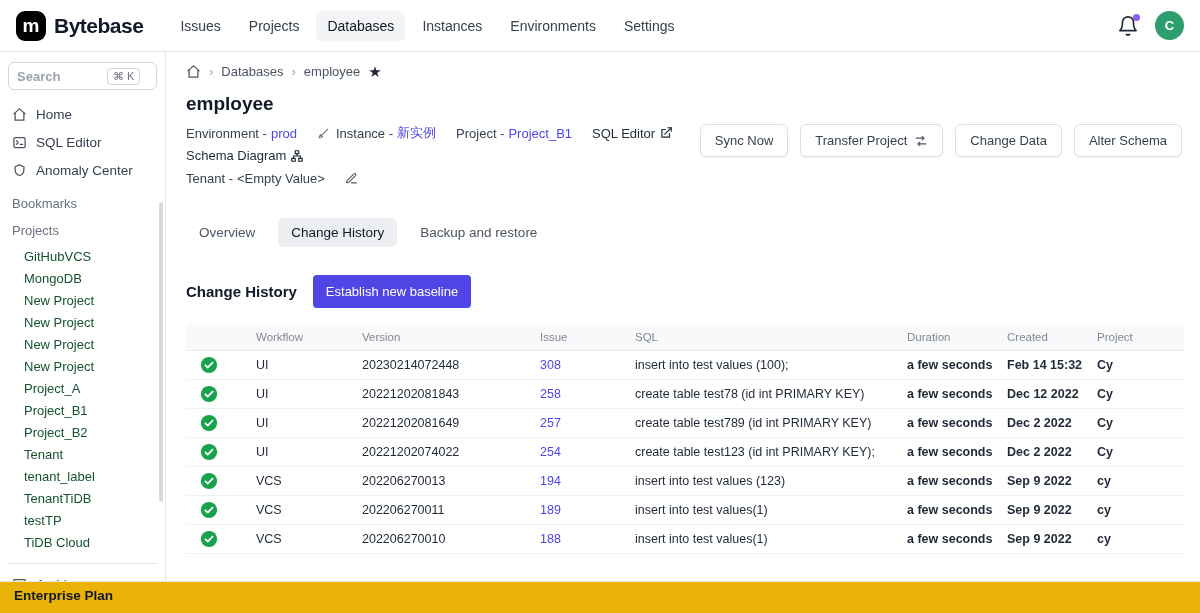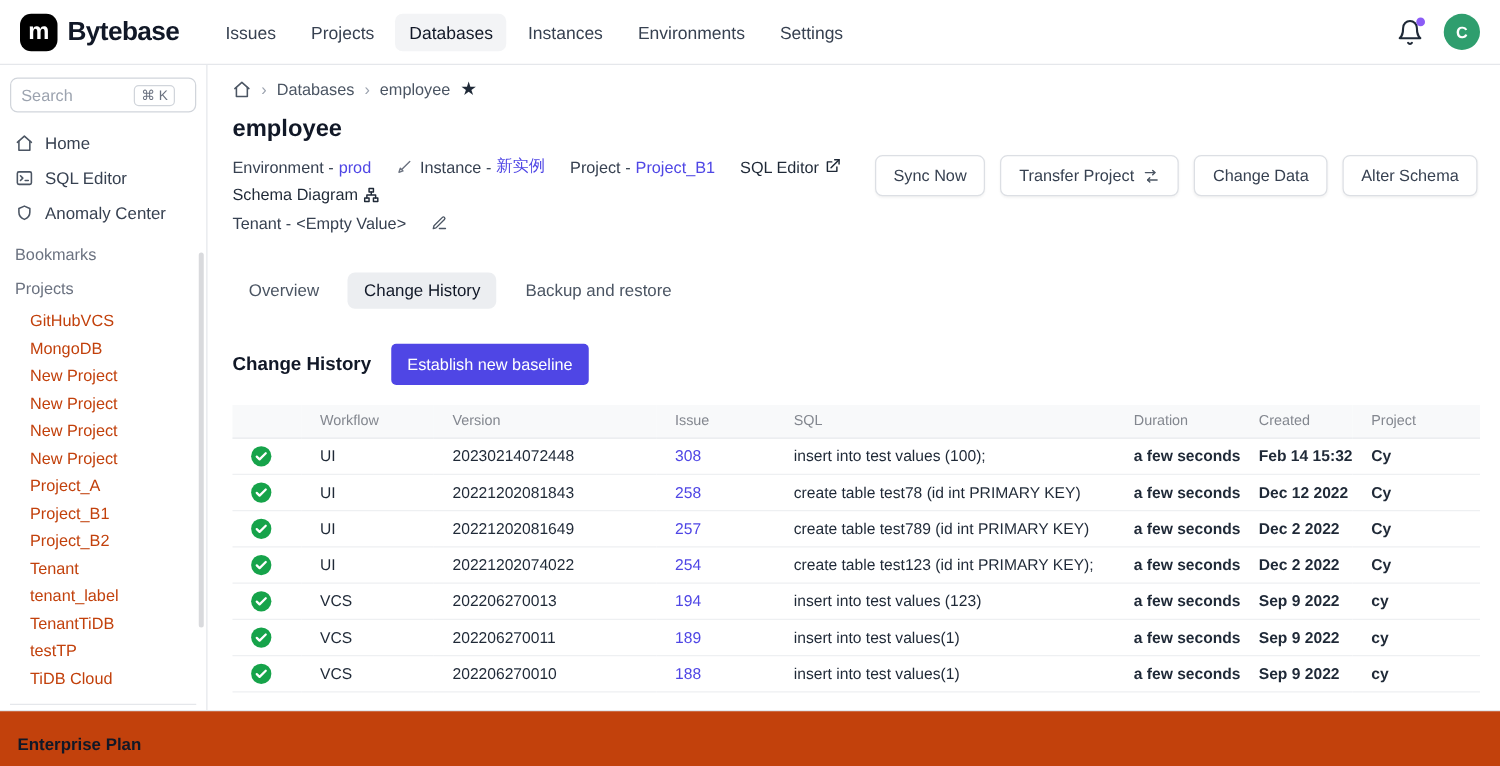--- a/index.html
+++ b/index.html
@@ -19,29 +19,29 @@
   .bell-dot { position:absolute; top:-1px; right:-1px; width:7px; height:7px; border-radius:50%; background:var(--notification,#8b5cf6); }
   .avatar { width:29px; height:29px; border-radius:50%; background:var(--avatar,#2f9e6e); color:#fff; display:flex; align-items:center; justify-content:center; font-size:13px; font-weight:600; cursor:pointer; }
 
   
   .shell { display:flex; height:561px; }
   .sidebar { width:166px; border-right:1px solid #e5e7eb; padding:10px 8px 0 8px; position:relative; overflow:hidden; flex:none; }
   .main { flex:1; overflow:hidden; padding:12px 18px 0 20px; }
 
   
   .searchbox { display:flex; align-items:center; border:1px solid #d1d5db; border-radius:6px; height:28px; padding:0 5px 0 8px; gap:4px; background:#fff; }
-  .searchbox input { border:0; outline:0; width:86px; font-size:13px; color:#7f1d1d; font-family:"Liberation Sans", sans-serif; }
+  .searchbox input { border:0; outline:0; width:86px; font-size:13px; color:#7f1d1d; font-family:"Liberation Sans", sans-serif;font-weight:bold; }
   .searchbox input::placeholder { color:#9ca3af; }
   .kbd { border:1px solid #d1d5db; border-radius:4px; font-size:11px; color:#6b7280; padding:1px 5px; white-space:nowrap; }
   .side-nav { margin-top:10px; }
   .side-item { display:flex; align-items:center; gap:9px; height:28px; padding-left:4px; color:#374151; font-size:13.5px; cursor:pointer; border-radius:5px; }
   .side-item svg { color:#4b5563; flex:none; }
   .side-label { margin-top:12px; padding-left:4px; color:#6b7280; font-size:13px; }
   .proj-list { margin-top:8px; }
-  .proj-item { height:22px; line-height:22px; padding-left:16px; font-size:13px; color:#c2410c; cursor:pointer; white-space:nowrap; overflow:hidden; }
+  .proj-item { height:22px; line-height:22px; padding-left:16px; font-size:13px; color:#14532d; cursor:pointer; white-space:nowrap; overflow:hidden; }
   .archive-row { border-top:1px solid #e5e7eb; margin-top:9px; padding-top:8px; }
   .scrollbar { position:absolute; right:2px; top:150px; width:4px; height:300px; background:#d9dadd; border-radius:2px; }
 
   
   .breadcrumb { display:flex; align-items:center; gap:8px; color:#4b5563; font-size:13px; }
   .crumb-sep { color:#9ca3af; font-size:13px; }
   .crumb-link { cursor:pointer; }
   .crumb-star { color:#1f2937; font-size:15px; cursor:pointer; line-height:1; }
   .page-title { font-size:19px; font-weight:700; color:#111827; margin-top:14px; }
   .meta-row { display:flex; align-items:flex-start; justify-content:space-between; margin-top:9px; }
@@ -67,21 +67,21 @@
   
   table { border-collapse:collapse; table-layout:fixed; width:100%; margin-top:16px; }
   thead th { background:#f8f9fa; color:#83878f; font-weight:400; font-size:11.5px; text-align:left; padding:7px 8px 7px 15px; border-bottom:1px solid #e8eaed; white-space:nowrap; }
   tbody td { padding:7px 8px 7px 15px; font-size:12.5px; color:#1f2937; border-bottom:1px solid #eef0f2; white-space:nowrap; overflow:hidden; height:29px; }
   td.c-status, th.c-status { padding:4px 0 4px 14px; }
   .issue-link { color:var(--accent,#4f46e5); cursor:pointer; }
   .semibold { font-weight:600; }
   .check { display:block; }
 
   
-  .footer { position:absolute; left:0; right:0; bottom:0; border-top:1px solid #e5e7eb; background:#c2410c; padding:19px 14px 10px; font-size:13.5px; color:#111827; font-weight:600; }
+  .footer { position:absolute; left:0; right:0; bottom:0; border-top:1px solid #e5e7eb; background:#eab308; padding:6px 14px 10px; font-size:13.5px; color:#111827; font-weight:600; }
 </style>
 </head>
 <body>
 
 <div class="topbar">
   <div class="brand">
     <div class="brand-logo">m</div>
     <div class="brand-name">Bytebase</div>
   </div>
   <div class="topnav">

